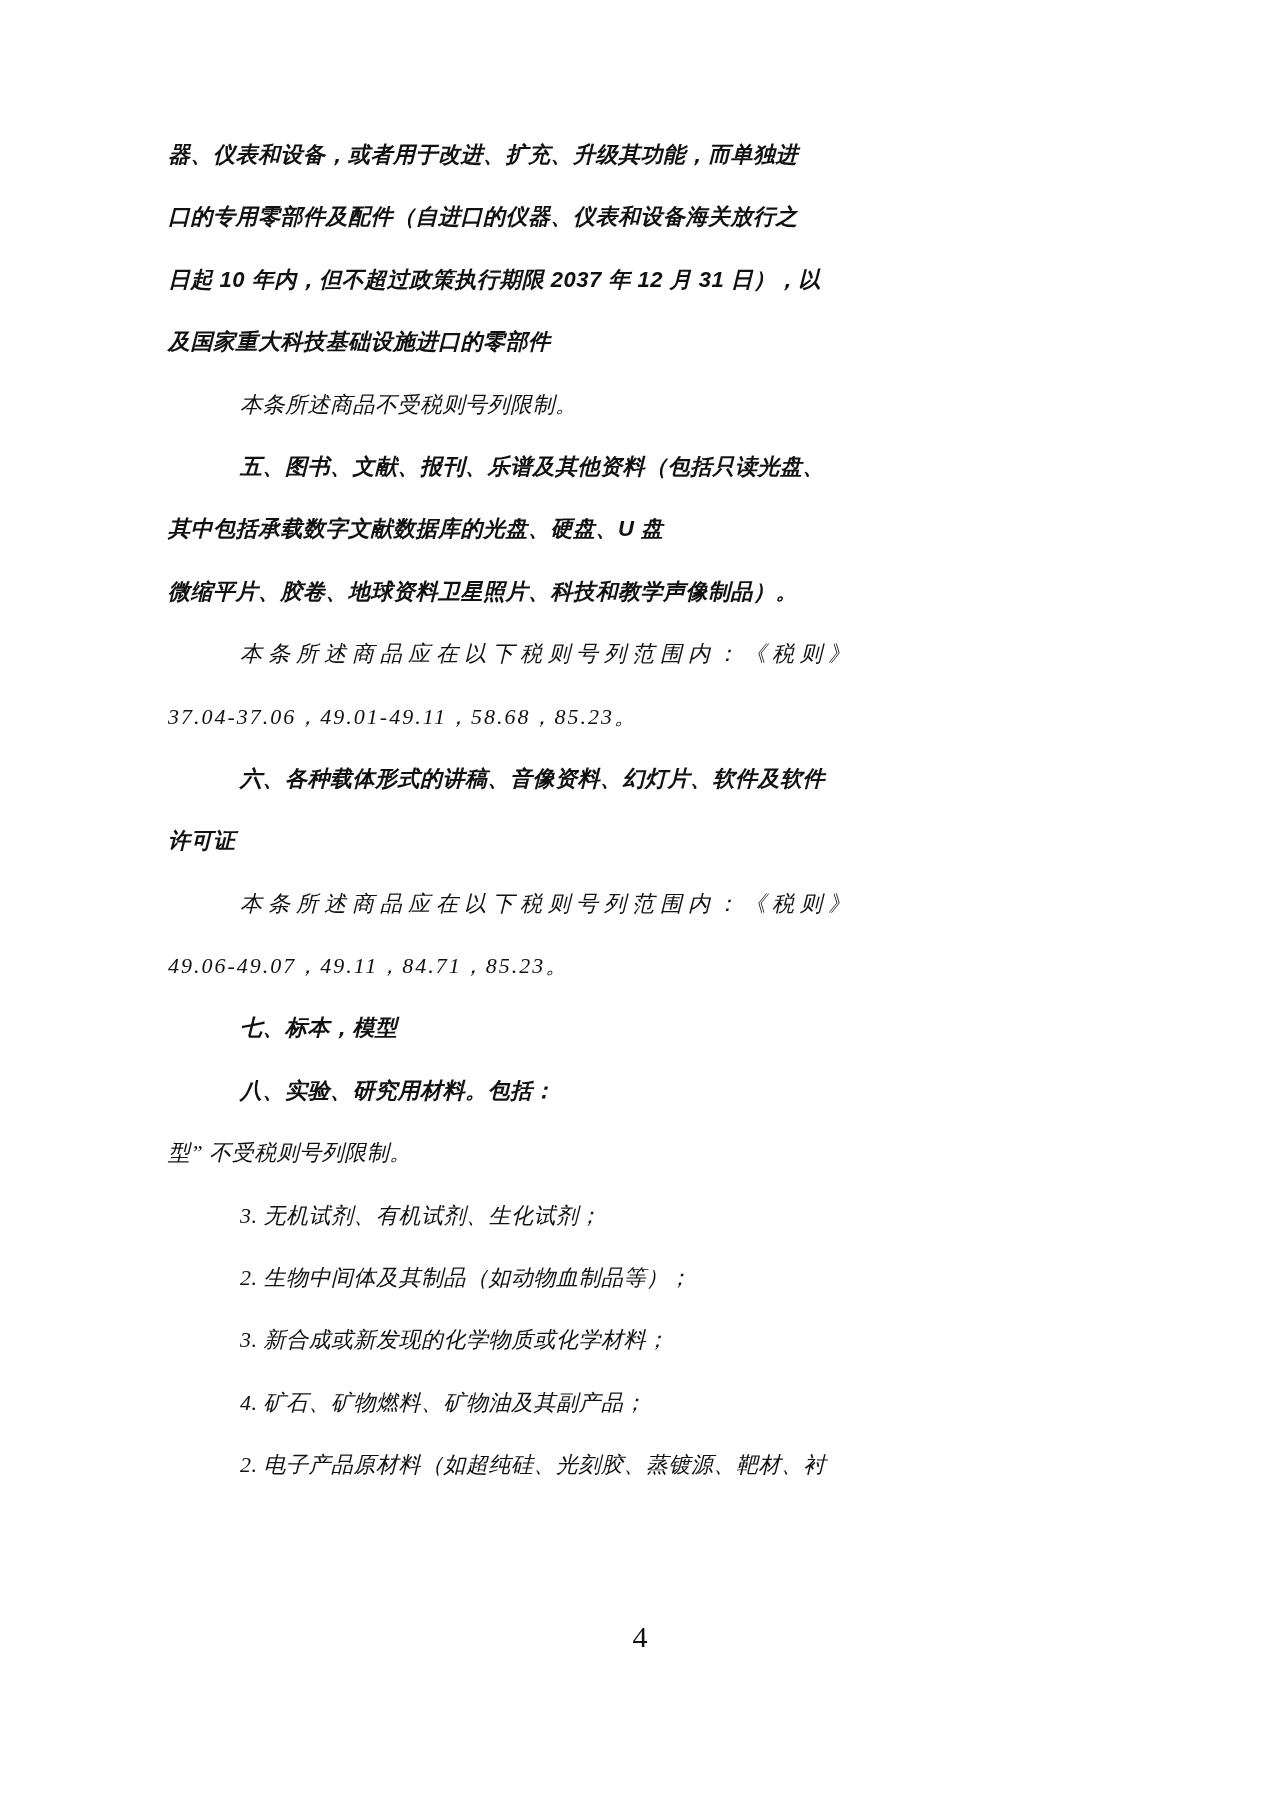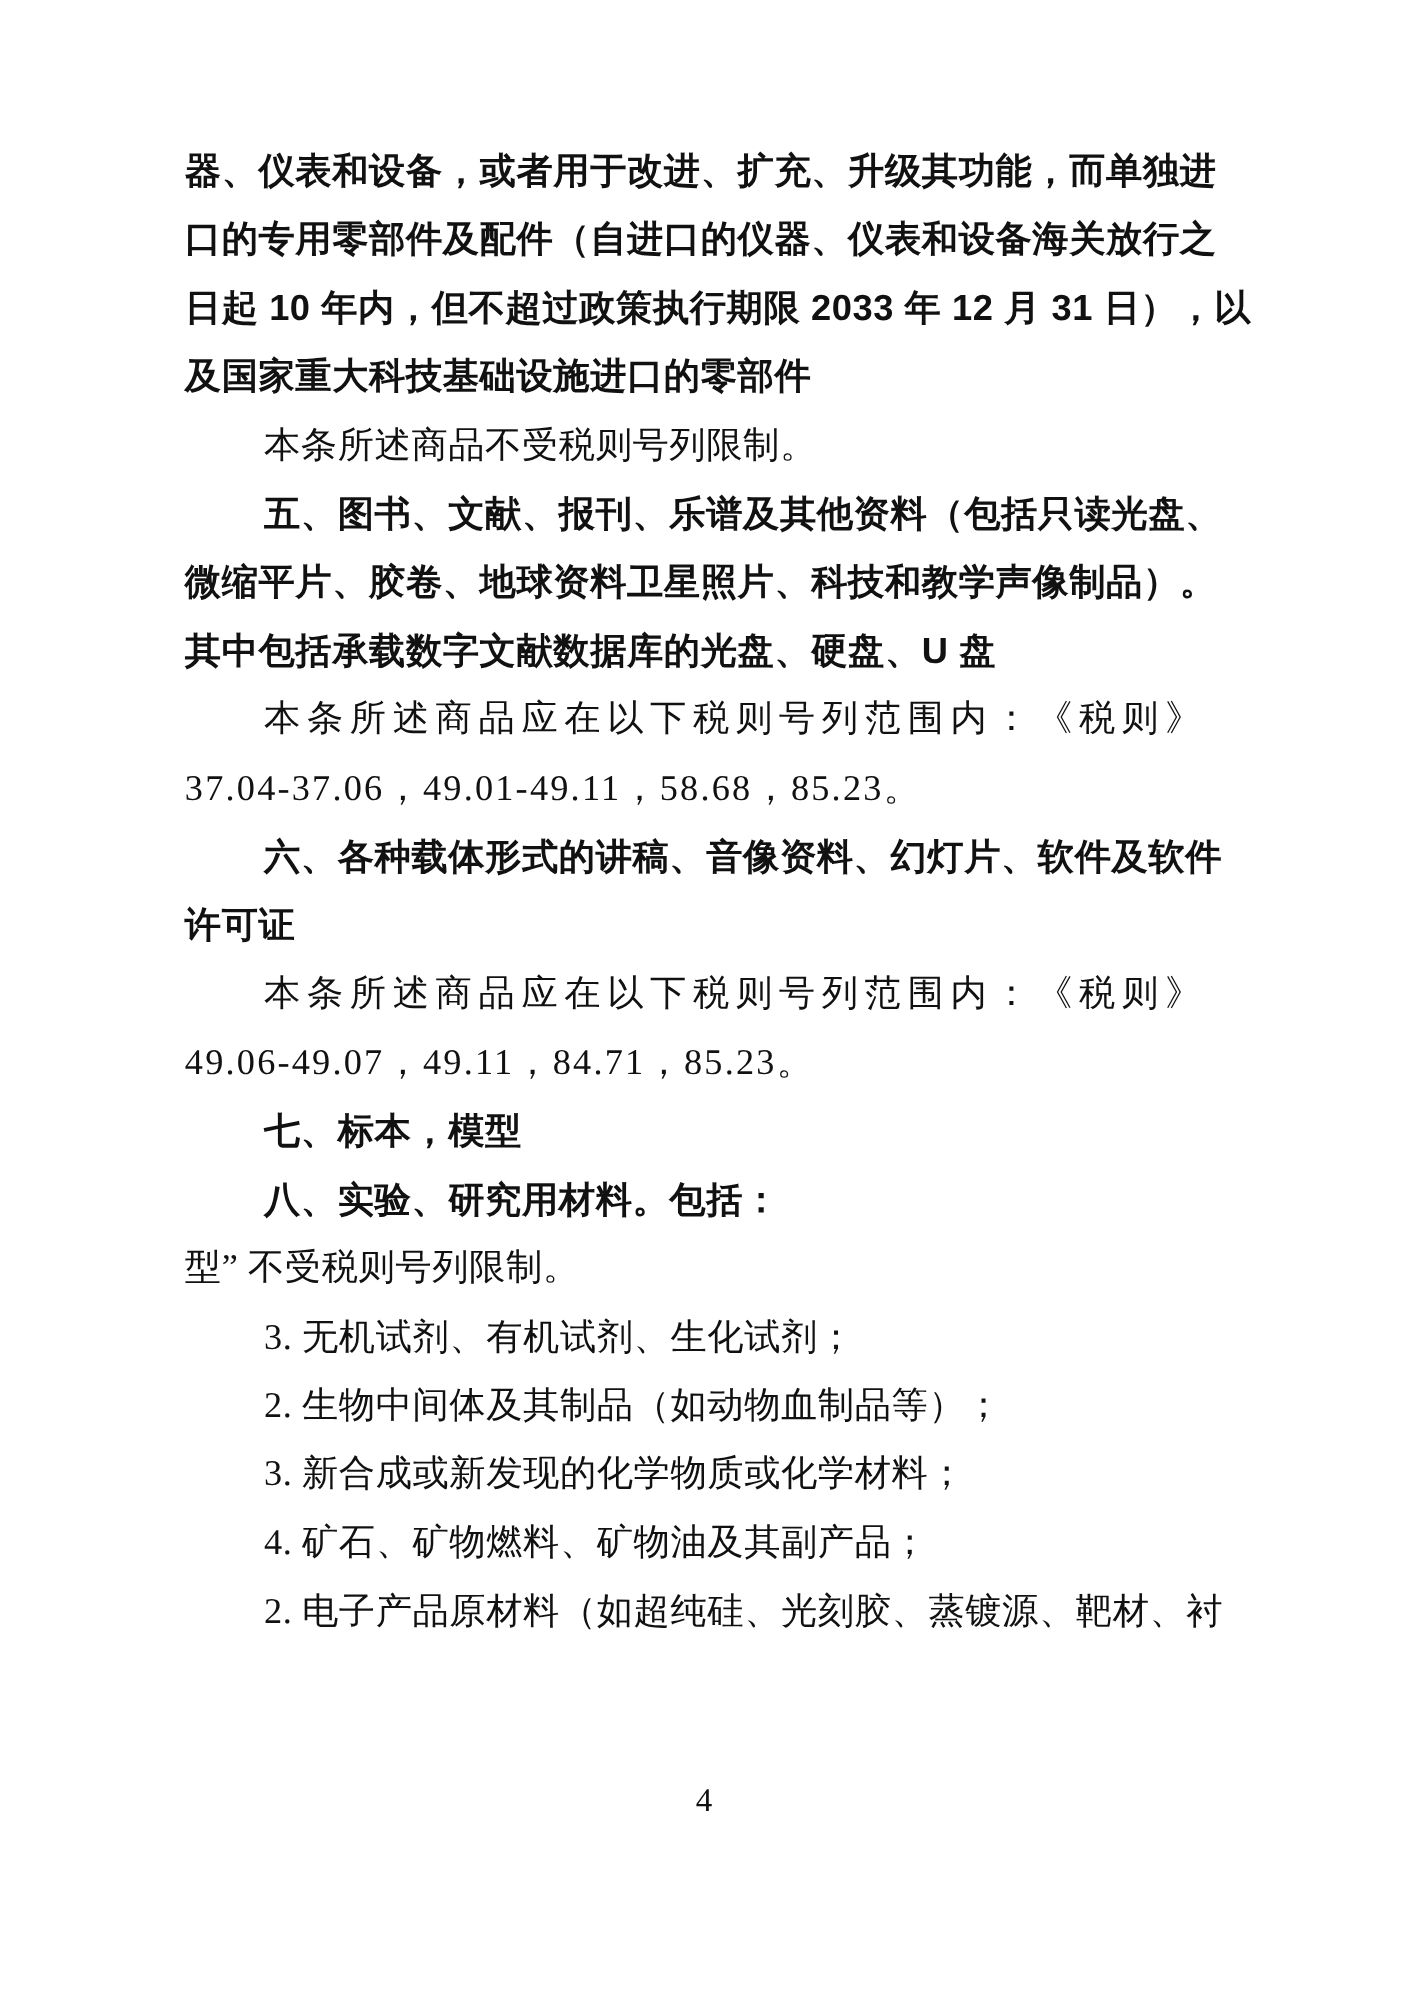--- a/index.html
+++ b/index.html
@@ -18,23 +18,24 @@
   .text-block {
     position: absolute;
     left: 168px;
     top: 124px;
     width: 955px;
   }
   .line {
     display: block;
     height: 62.4px;
     line-height: 62.4px;
-    font-size: 33px;
+    font-size: 22px;
     white-space: nowrap;
     color: #111111;
+    font-style: italic;
   }
   .hei {
     font-family: "Liberation Sans", "DejaVu Sans", sans-serif;
     font-weight: 700;
     letter-spacing: 0.5px;
   }
   .song {
     font-family: "Liberation Serif", "DejaVu Serif", serif;
     font-weight: 400;
     letter-spacing: 0.5px;
@@ -61,26 +62,26 @@
     color: #111111;
   }
 </style>
 </head>
 <body>
 
 <div class="page">
   <div class="text-block">
     <div class="line hei">器、仪表和设备，或者用于改进、扩充、升级其功能，而单独进</div>
     <div class="line hei">口的专用零部件及配件（自进口的仪器、仪表和设备海关放行之</div>
-    <div class="line hei">日起 10 年内，但不超过政策执行期限 2033 年 12 月 31 日），以</div>
+    <div class="line hei">日起 10 年内，但不超过政策执行期限 2037 年 12 月 31 日），以</div>
     <div class="line hei">及国家重大科技基础设施进口的零部件</div>
     <div class="line song indent">本条所述商品不受税则号列限制。</div>
     <div class="line hei indent">五、图书、文献、报刊、乐谱及其他资料（包括只读光盘、</div>
+    <div class="line hei">其中包括承载数字文献数据库的光盘、硬盘、U 盘</div>
     <div class="line hei">微缩平片、胶卷、地球资料卫星照片、科技和教学声像制品）。</div>
-    <div class="line hei">其中包括承载数字文献数据库的光盘、硬盘、U 盘</div>
     <div class="line song indent spread">本条所述商品应在以下税则号列范围内：《税则》</div>
     <div class="line song numline">37.04-37.06，49.01-49.11，58.68，85.23。</div>
     <div class="line hei indent">六、各种载体形式的讲稿、音像资料、幻灯片、软件及软件</div>
     <div class="line hei">许可证</div>
     <div class="line song indent spread">本条所述商品应在以下税则号列范围内：《税则》</div>
     <div class="line song numline">49.06-49.07，49.11，84.71，85.23。</div>
     <div class="line hei indent">七、标本，模型</div>
     <div class="line hei indent">八、实验、研究用材料。包括：</div>
     <div class="line song">型” 不受税则号列限制。</div>
     <div class="line song indent">3. 无机试剂、有机试剂、生化试剂；</div>

